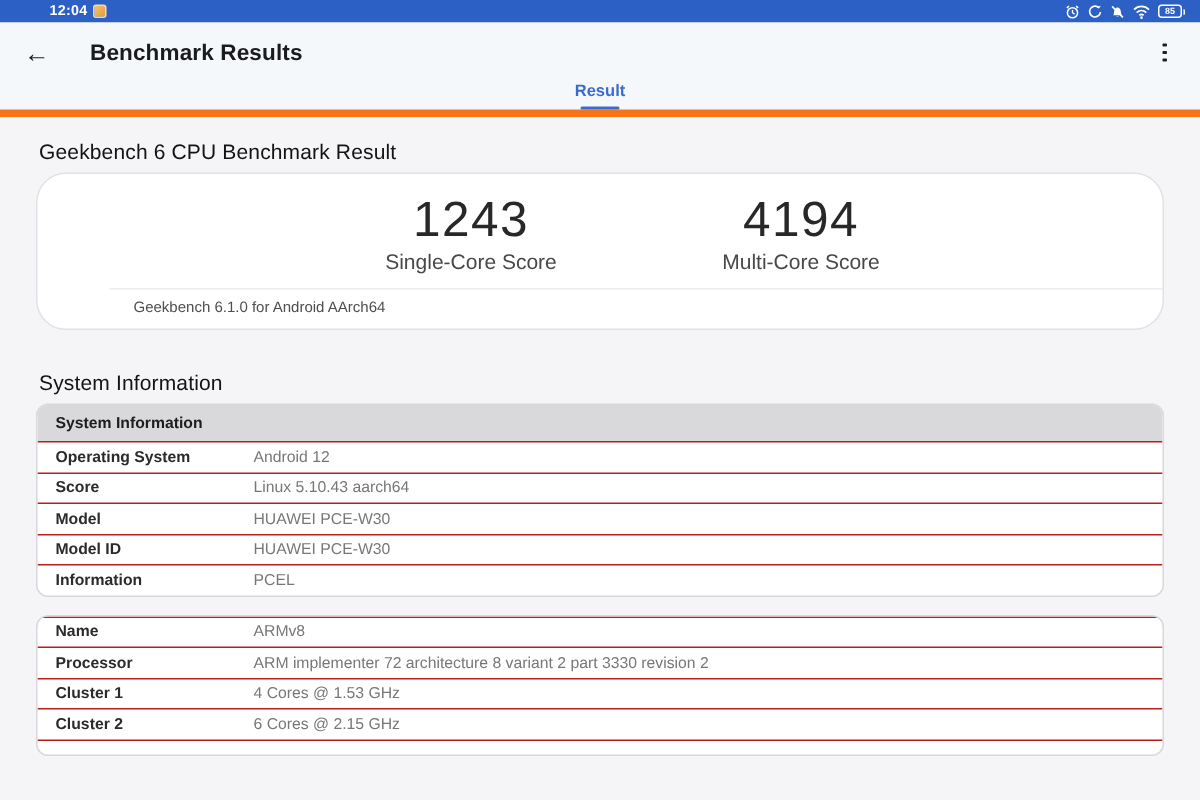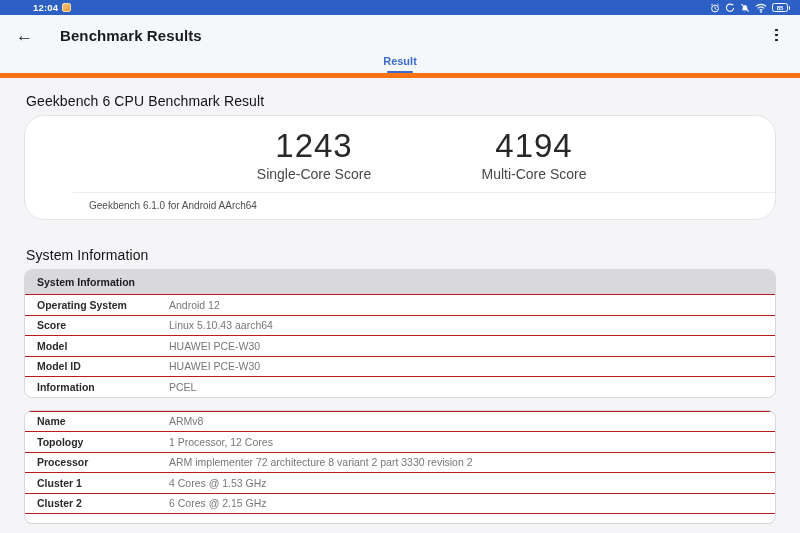--- a/index.html
+++ b/index.html
@@ -221,24 +221,20 @@
       <span class="row-value">PCEL</span>
     </div>
   </div>
 
   <div class="info-table">
     <div class="table-row">
       <span class="row-label">Name</span>
       <span class="row-value">ARMv8</span>
     </div>
     <div class="table-row">
-      <span class="row-label">Topology</span>
-      <span class="row-value">1 Processor, 12 Cores</span>
-    </div>
-    <div class="table-row">
       <span class="row-label">Processor</span>
       <span class="row-value">ARM implementer 72 architecture 8 variant 2 part 3330 revision 2</span>
     </div>
     <div class="table-row">
       <span class="row-label">Cluster 1</span>
       <span class="row-value">4 Cores @ 1.53 GHz</span>
     </div>
     <div class="table-row">
       <span class="row-label">Cluster 2</span>
       <span class="row-value">6 Cores @ 2.15 GHz</span>

